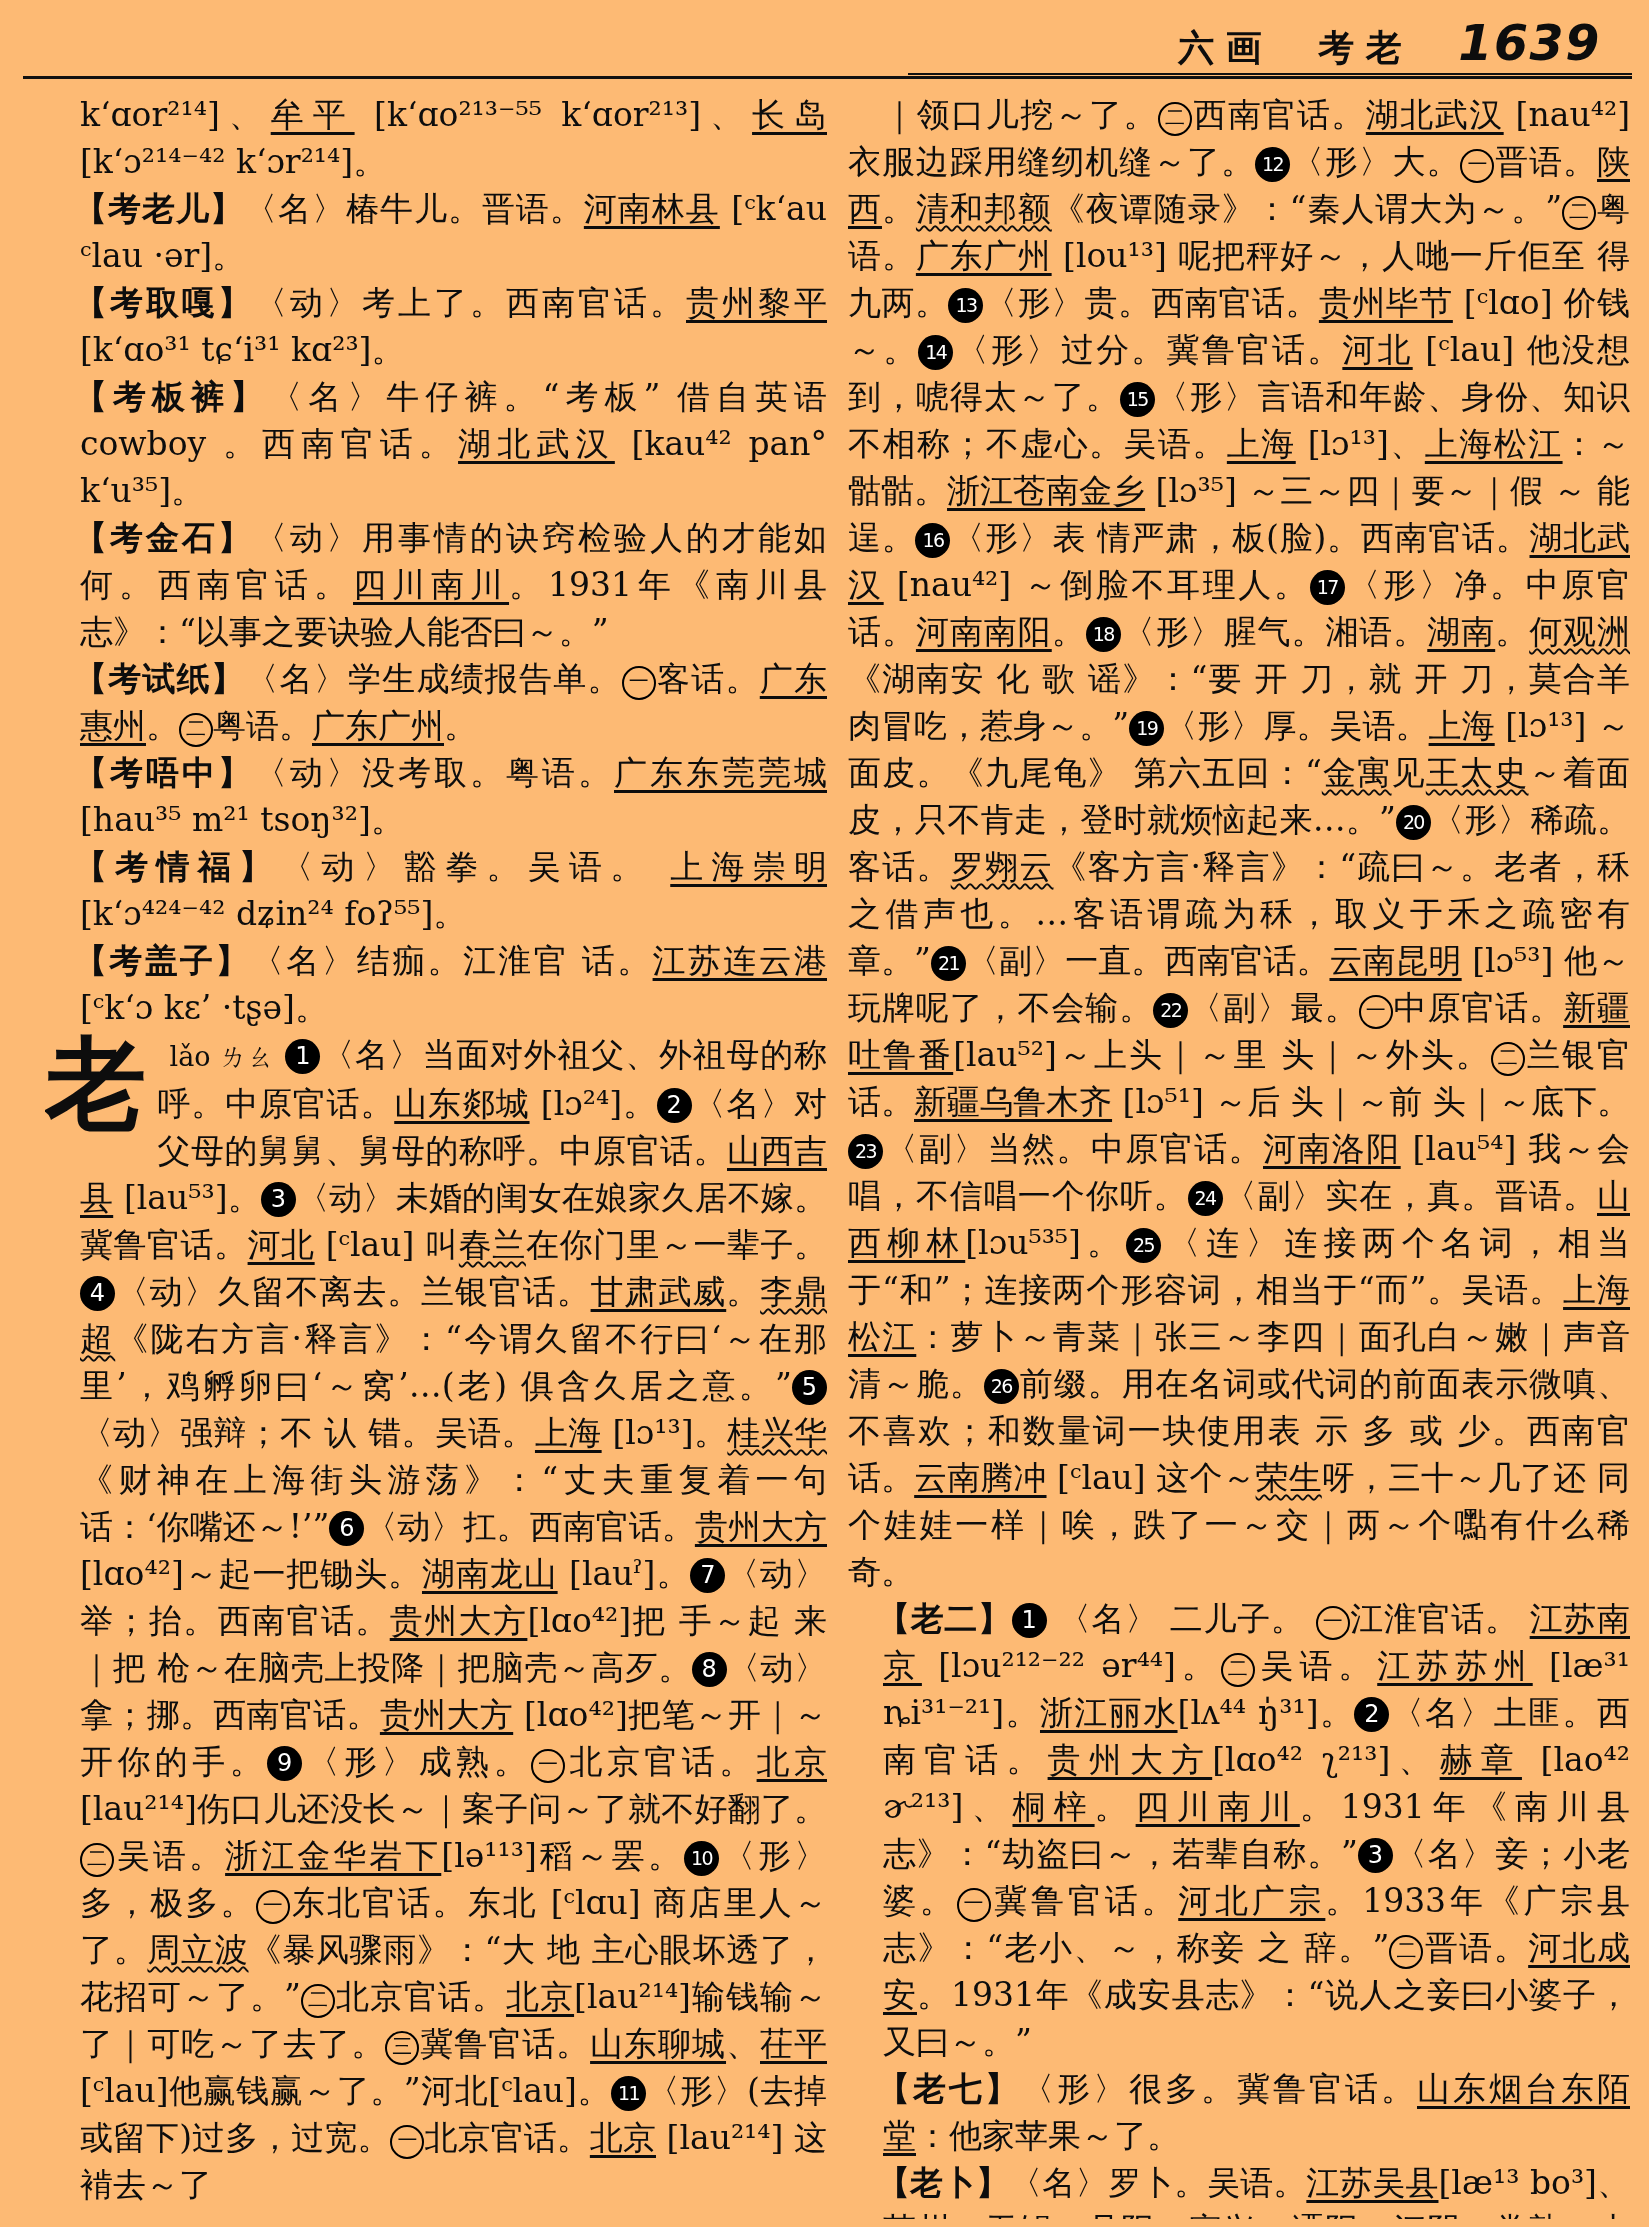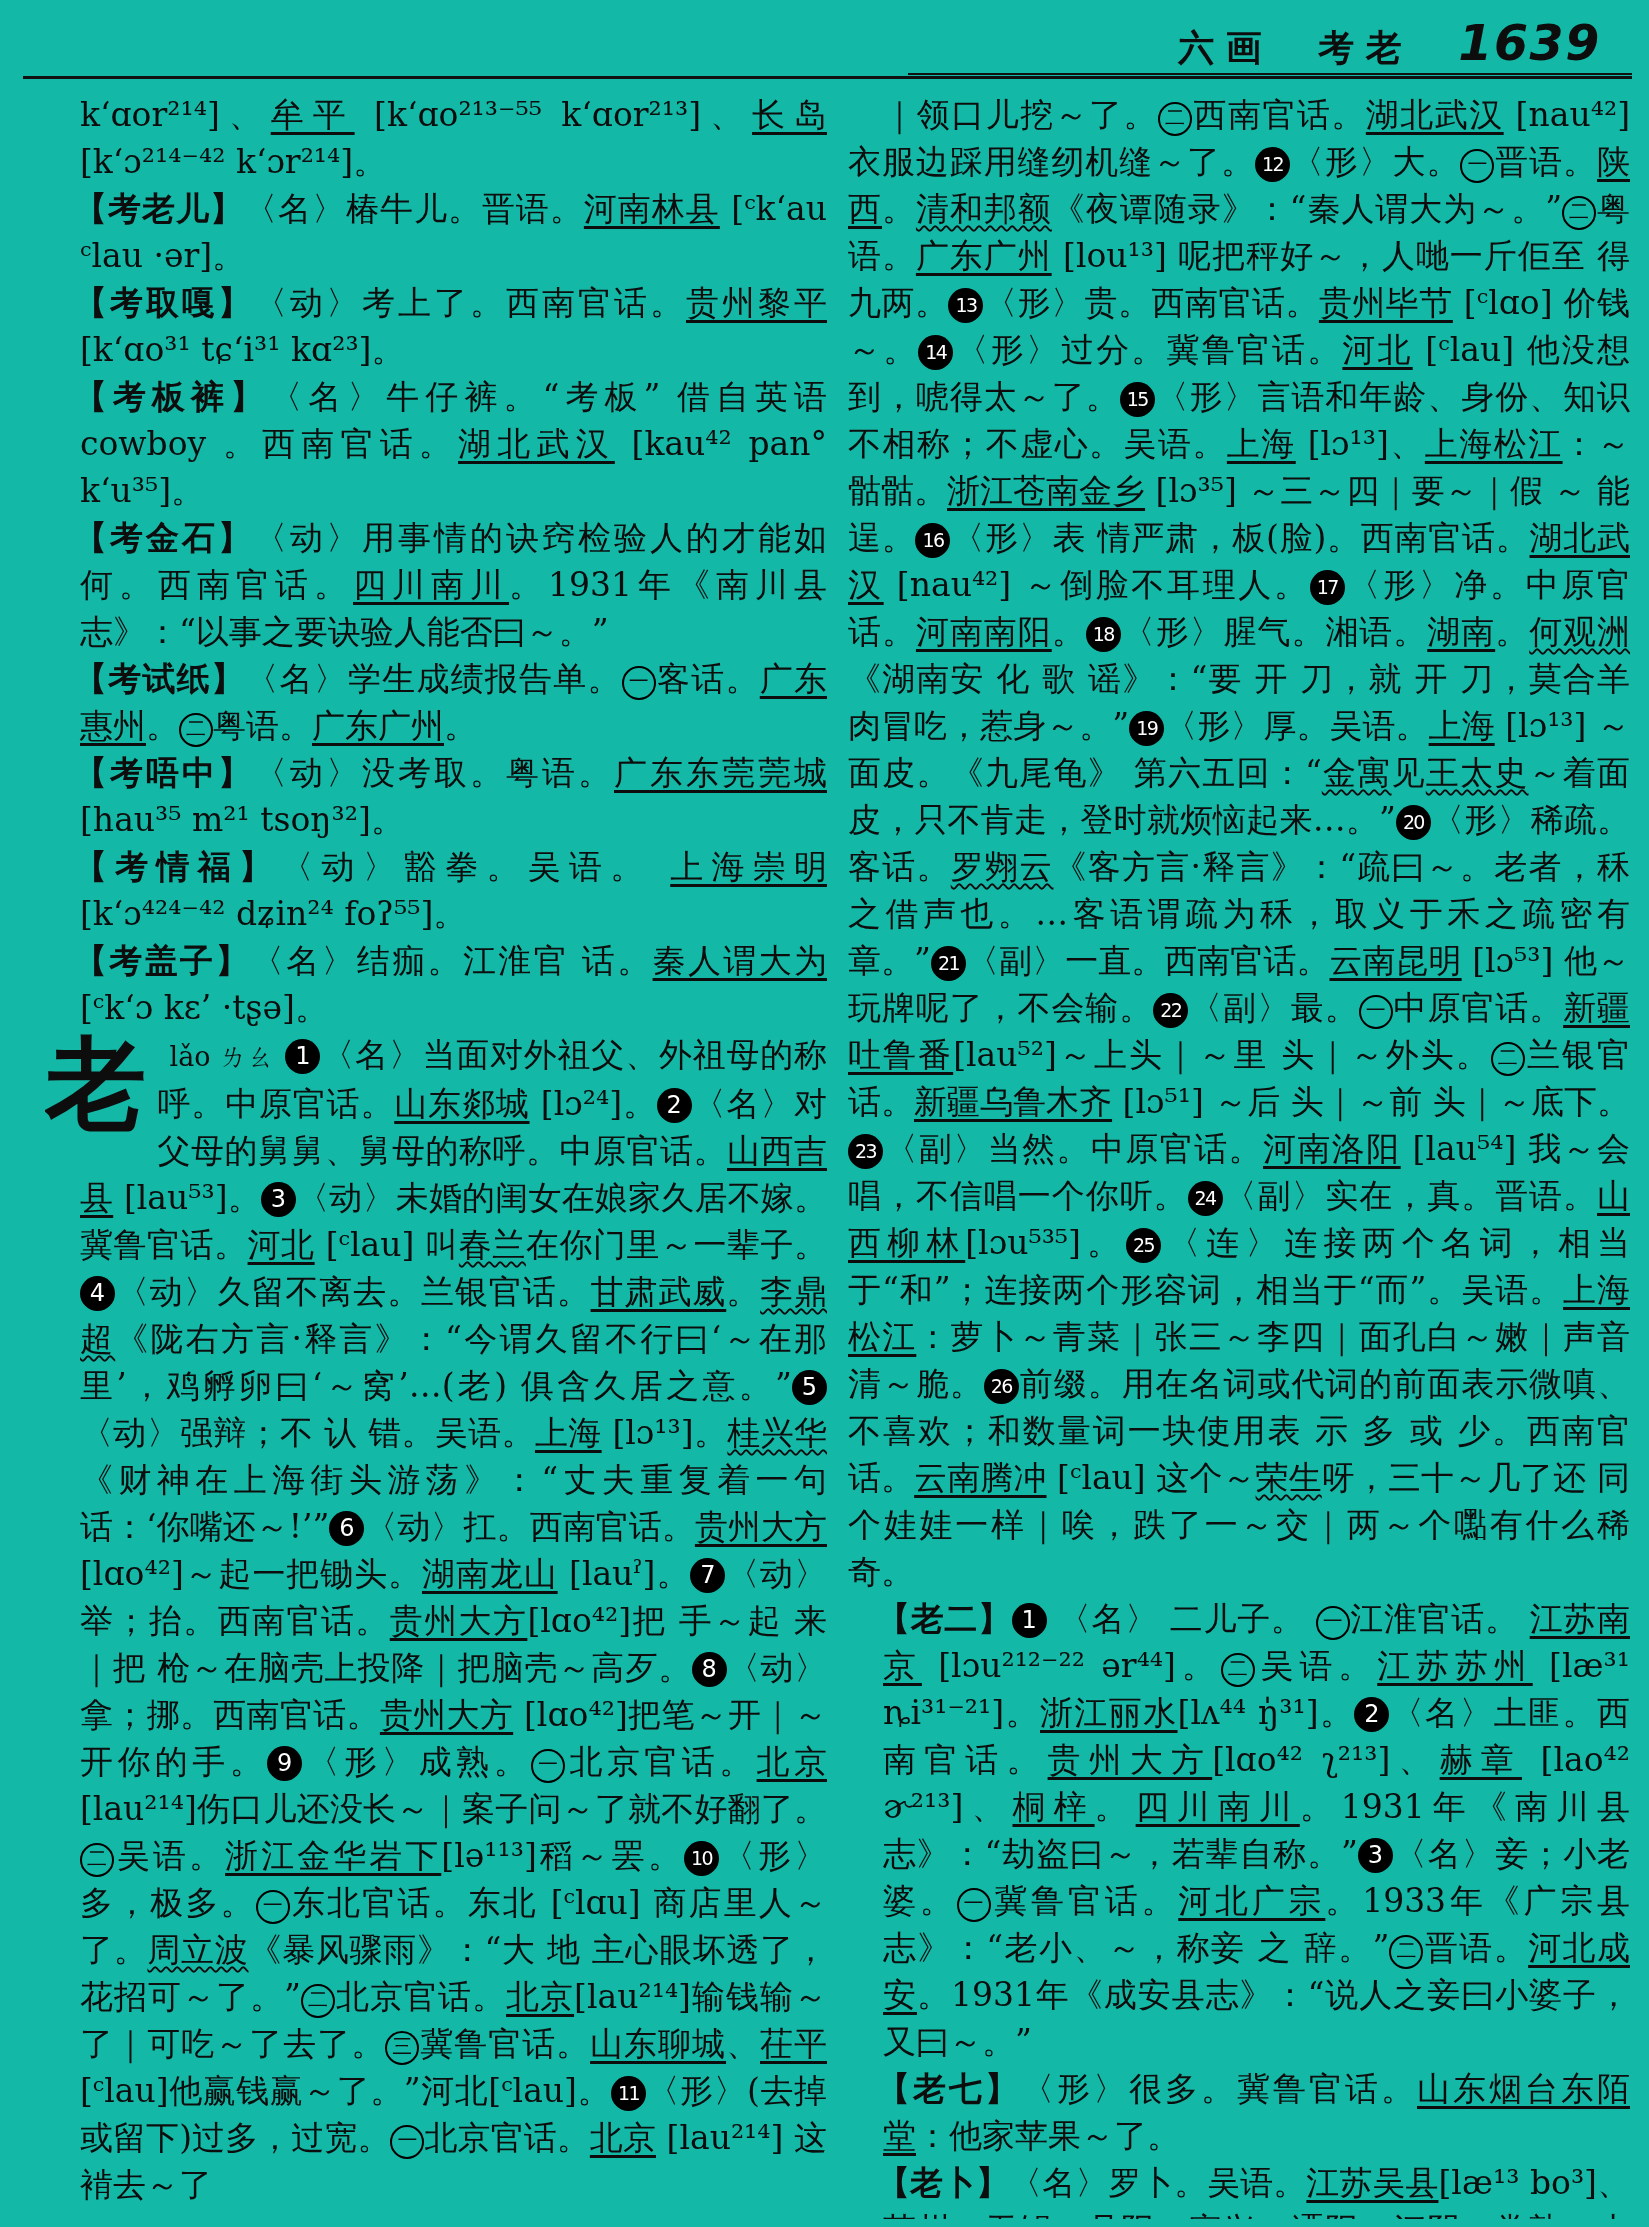--- a/index.html
+++ b/index.html
@@ -1,16 +1,16 @@
 <!DOCTYPE html>
 <html style="font-size:13.2px"><head>
 <meta charset="utf-8">
 <style>
   html,body{margin:0;padding:0;background:#e8e8e4;}
-  .page{position:relative;width:1650px;height:2227px;background:#14b8a6;color:#0d0d0d;
+  .page{position:relative;width:1650px;height:2227px;background:#fdba74;color:#0d0d0d;
         font-family:"DejaVu Serif","Liberation Serif",serif;overflow:hidden;}
   .header{position:absolute;top:15px;left:29px;right:49px;display:flex;justify-content:flex-end;
           align-items:baseline;gap:45px;font-weight:bold;}
   .hsec,.hgrp{font-size:36px;letter-spacing:11.5px;}
   .hpage{font-size:49px;font-style:italic;font-family:"DejaVu Sans","Liberation Sans",sans-serif;letter-spacing:1.6px;}
   .rule{position:absolute;top:76px;left:23px;right:18px;border-top:3.3px solid #111;}
   .rule:after{content:"";position:absolute;left:55%;right:0;top:-5.8px;border-top:2.5px solid #111;}
   .col{position:absolute;top:91px;width:782px;font-size:33px;line-height:47px;text-align:justify;height:2128px;overflow:hidden;}
   .colL{left:45px;}
   .colR{left:848px;}
@@ -42,21 +42,21 @@
   <div class="rule"></div>
   <div class="col colL" id="colL">
       <div class="para ind"><span>k‘ɑor²¹⁴]、</span><span class="u">牟平</span><span> [k‘ɑo²¹³⁻⁵⁵ k‘ɑor²¹³]、</span><span class="u">长岛</span><span> [k‘ɔ²¹⁴⁻⁴² k‘ɔr²¹⁴]。</span></div>
       <div class="para hang"><span class="hw">【考老儿】</span><span>〈名〉椿牛儿。晋语。</span><span class="u">河南林县</span><span> [ᶜk‘au ᶜlau ·ər]。</span></div>
       <div class="para hang"><span class="hw">【考取嘎】</span><span>〈动〉考上了。西南官话。</span><span class="u">贵州黎平</span><span>[k‘ɑo³¹ tɕ‘i³¹ kɑ²³]。</span></div>
       <div class="para hang"><span class="hw">【考板裤】</span><span>〈名〉牛仔裤。“考板” 借自英语 cowboy 。西南官话。</span><span class="u">湖北武汉</span><span> [kau⁴² pan° k‘u³⁵]。</span></div>
       <div class="para hang"><span class="hw">【考金石】</span><span>〈动〉用事情的诀窍检验人的才能如 何。西南官话。</span><span class="u">四川南川</span><span>。1931年《南川县志》：“以事之要诀验人能否曰～。”</span></div>
       <div class="para hang"><span class="hw">【考试纸】</span><span>〈名〉学生成绩报告单。</span><span class="sc">一</span><span>客话。</span><span class="u">广东惠州</span><span>。</span><span class="sc">二</span><span>粤语。</span><span class="u">广东广州</span><span>。</span></div>
       <div class="para hang"><span class="hw">【考唔中】</span><span>〈动〉没考取。粤语。</span><span class="u">广东东莞莞城</span><span> [hau³⁵ m²¹ tsoŋ³²]。</span></div>
       <div class="para hang"><span class="hw">【考情福】</span><span>〈动〉豁拳。吴语。 </span><span class="u">上海崇明</span><span> [k‘ɔ⁴²⁴⁻⁴² dʑin²⁴ foʔ⁵⁵]。</span></div>
-      <div class="para hang"><span class="hw">【考盖子】</span><span>〈名〉结痂。江淮官 话。</span><span class="u">秦人谓大为</span><span> [ᶜk‘ɔ kɛ’ ·tʂə]。</span></div>
+      <div class="para hang"><span class="hw">【考盖子】</span><span>〈名〉结痂。江淮官 话。</span><span class="u">江苏连云港</span><span> [ᶜk‘ɔ kɛ’ ·tʂə]。</span></div>
       <div class="para ind"><span class="big">老</span><span class="py">lǎo ㄌㄠ </span><span class="cn">1</span><span>〈名〉当面对外祖父、外祖母的称 呼。中原官话。</span><span class="u">山东郯城</span><span> [lɔ²⁴]。</span><span class="cn">2</span><span>〈名〉对父母的舅舅、舅母的称呼。中原官话。</span><span class="u">山西吉县</span><span> [lau⁵³]。</span><span class="cn">3</span><span>〈动〉未婚的闺女在娘家久居不嫁。冀鲁官话。</span><span class="u">河北</span><span> [ᶜlau] 叫</span><span class="w">春兰</span><span>在你门里～一辈子。</span><span class="cn">4</span><span>〈动〉久留不离去。兰银官话。</span><span class="u">甘肃武威</span><span>。</span><span class="w">李鼎超</span><span>《陇右方言·释言》：“今谓久留不行曰‘～在那里’，鸡孵卵曰‘～窝’…(老) 俱含久居之意。”</span><span class="cn">5</span><span>〈动〉强辩；不 认 错。吴语。</span><span class="u">上海</span><span> [lɔ¹³]。</span><span class="w">桂兴华</span><span>《财神在上海街头游荡》：“丈夫重复着一句话：‘你嘴还～!’”</span><span class="cn">6</span><span>〈动〉扛。西南官话。</span><span class="u">贵州大方</span><span>[lɑo⁴²]～起一把锄头。</span><span class="u">湖南龙山</span><span> [lauˀ]。</span><span class="cn">7</span><span>〈动〉举；抬。西南官话。</span><span class="u">贵州大方</span><span>[lɑo⁴²]把 手～起 来｜把 枪～在脑壳上投降｜把脑壳～高歹。</span><span class="cn">8</span><span>〈动〉拿；挪。西南官话。</span><span class="u">贵州大方</span><span> [lɑo⁴²]把笔～开｜～开你的手。</span><span class="cn">9</span><span>〈形〉成熟。</span><span class="sc">一</span><span>北京官话。</span><span class="u">北京</span><span>[lau²¹⁴]伤口儿还没长～｜案子问～了就不好翻了。</span><span class="sc">二</span><span>吴语。</span><span class="u">浙江金华岩下</span><span>[lə¹¹³]稻～罢。</span><span class="cn cn2">10</span><span>〈形〉多，极多。</span><span class="sc">一</span><span>东北官话。东北 [ᶜlɑu] 商店里人～了。</span><span class="w">周立波</span><span>《暴风骤雨》：“大 地 主心眼坏透了，花招可～了。”</span><span class="sc">二</span><span>北京官话。</span><span class="u">北京</span><span>[lau²¹⁴]输钱输～了｜可吃～了去了。</span><span class="sc">三</span><span>冀鲁官话。</span><span class="u">山东聊城</span><span>、</span><span class="u">茌平</span><span>[ᶜlau]他赢钱赢～了。”河北[ᶜlau]。</span><span class="cn cn2">11</span><span>〈形〉(去掉或留下)过多，过宽。</span><span class="sc">一</span><span>北京官话。</span><span class="u">北京</span><span> [lau²¹⁴] 这褃去～了</span></div>
     </div>
   <div class="col colR" id="colR">
       <div class="para firstind"><span>｜领口儿挖～了。</span><span class="sc">二</span><span>西南官话。</span><span class="u">湖北武汉</span><span> [nau⁴²]衣服边踩用缝纫机缝～了。</span><span class="cn cn2">12</span><span>〈形〉大。</span><span class="sc">一</span><span>晋语。</span><span class="u">陕西</span><span>。</span><span class="w">清和邦额</span><span>《夜谭随录》：“秦人谓大为～。”</span><span class="sc">二</span><span>粤 语。</span><span class="u">广东广州</span><span> [lou¹³] 呢把秤好～，人哋一斤佢至 得九两。</span><span class="cn cn2">13</span><span>〈形〉贵。西南官话。</span><span class="u">贵州毕节</span><span> [ᶜlɑo] 价钱～。</span><span class="cn cn2">14</span><span>〈形〉过分。冀鲁官话。</span><span class="u">河北</span><span> [ᶜlau] 他没想到，唬得太～了。</span><span class="cn cn2">15</span><span>〈形〉言语和年龄、身份、知识不相称；不虚心。吴语。</span><span class="u">上海</span><span> [lɔ¹³]、</span><span class="u">上海松江</span><span>：～骷骷。</span><span class="u">浙江苍南金乡</span><span> [lɔ³⁵] ～三～四｜要～｜假 ～ 能逞。</span><span class="cn cn2">16</span><span>〈形〉表 情严肃，板(脸)。西南官话。</span><span class="u">湖北武汉</span><span> [nau⁴²] ～倒脸不耳理人。</span><span class="cn cn2">17</span><span>〈形〉净。中原官话。</span><span class="u">河南南阳</span><span>。</span><span class="cn cn2">18</span><span>〈形〉腥气。湘语。</span><span class="u">湖南</span><span>。</span><span class="w">何观洲</span><span>《湖南安 化 歌 谣》：“要 开 刀，就 开 刀，莫合羊肉冒吃，惹身～。”</span><span class="cn cn2">19</span><span>〈形〉厚。吴语。</span><span class="u">上海</span><span> [lɔ¹³] ～面皮。《九尾龟》 第六五回：“</span><span class="w">金寓</span><span>见</span><span class="w">王太史</span><span>～着面皮，只不肯走，登时就烦恼起来…。”</span><span class="cn cn2">20</span><span>〈形〉稀疏。客话。</span><span class="w">罗翙云</span><span>《客方言·释言》：“疏曰～。老者，秝之借声也。…客语谓疏为秝，取义于禾之疏密有 章。”</span><span class="cn cn2">21</span><span>〈副〉一直。西南官话。</span><span class="u">云南昆明</span><span> [lɔ⁵³] 他～玩牌呢了，不会输。</span><span class="cn cn2">22</span><span>〈副〉最。</span><span class="sc">一</span><span>中原官话。</span><span class="u">新疆吐鲁番</span><span>[lau⁵²]～上头｜～里 头｜～外头。</span><span class="sc">二</span><span>兰银官话。</span><span class="u">新疆乌鲁木齐</span><span> [lɔ⁵¹] ～后 头｜～前 头｜～底下。</span><span class="cn cn2">23</span><span>〈副〉当然。中原官话。</span><span class="u">河南洛阳</span><span> [lau⁵⁴] 我～会唱，不信唱一个你听。</span><span class="cn cn2">24</span><span>〈副〉实在，真。晋语。</span><span class="u">山西柳林</span><span>[lɔu⁵³⁵]。</span><span class="cn cn2">25</span><span>〈连〉连接两个名词，相当于“和”；连接两个形容词，相当于“而”。吴语。</span><span class="u">上海松江</span><span>：萝卜～青菜｜张三～李四｜面孔白～嫩｜声音清～脆。</span><span class="cn cn2">26</span><span>前缀。用在名词或代词的前面表示微嗔、不喜欢；和数量词一块使用表 示 多 或 少。西南官话。</span><span class="u">云南腾冲</span><span> [ᶜlau] 这个～</span><span class="w">荣生</span><span>呀，三十～几了还 同 个娃娃一样｜唉，跌了一～交｜两～个嚸有什么稀奇。</span></div>
       <div class="para hang"><span class="hw">【老二】</span><span class="cn">1</span><span> 〈名〉 二儿子。 </span><span class="sc">一</span><span>江淮官话。 </span><span class="u">江苏南京</span><span> [lɔu²¹²⁻²² ər⁴⁴]。</span><span class="sc">二</span><span>吴语。</span><span class="u">江苏苏州</span><span> [læ³¹ ȵi³¹⁻²¹]。</span><span class="u">浙江丽水</span><span>[lʌ⁴⁴ ŋ̍³¹]。</span><span class="cn">2</span><span>〈名〉土匪。西南官话。</span><span class="u">贵州大方</span><span>[lɑo⁴² ʅ²¹³]、</span><span class="u">赫章</span><span> [lao⁴² ɚ²¹³]、</span><span class="u">桐梓</span><span>。</span><span class="u">四川南川</span><span>。1931年《南川县志》：“劫盗曰～，若辈自称。”</span><span class="cn">3</span><span>〈名〉妾；小老婆。</span><span class="sc">一</span><span>冀鲁官话。</span><span class="u">河北广宗</span><span>。1933年《广宗县志》：“老小、～，称妾 之 辞。”</span><span class="sc">二</span><span>晋语。</span><span class="u">河北成安</span><span>。1931年《成安县志》：“说人之妾曰小婆子，又曰～。”</span></div>
       <div class="para hang"><span class="hw">【老七】</span><span>〈形〉很多。冀鲁官话。</span><span class="u">山东烟台东陌堂</span><span>：他家苹果～了。</span></div>
       <div class="para hang"><span class="hw">【老卜】</span><span>〈名〉罗卜。吴语。</span><span class="u">江苏吴县</span><span>[læ¹³ bo³]、</span><span class="u">苏州</span><span>、</span><span class="u">无锡</span><span>、</span><span class="u">丹阳</span><span>、</span><span class="u">宜兴</span><span>、</span><span class="u">溧阳</span><span>、</span><span class="u">江阴</span><span>、</span><span class="u">常熟</span><span>。</span><span class="u">上海</span></div>
     </div>
 </div>
 

